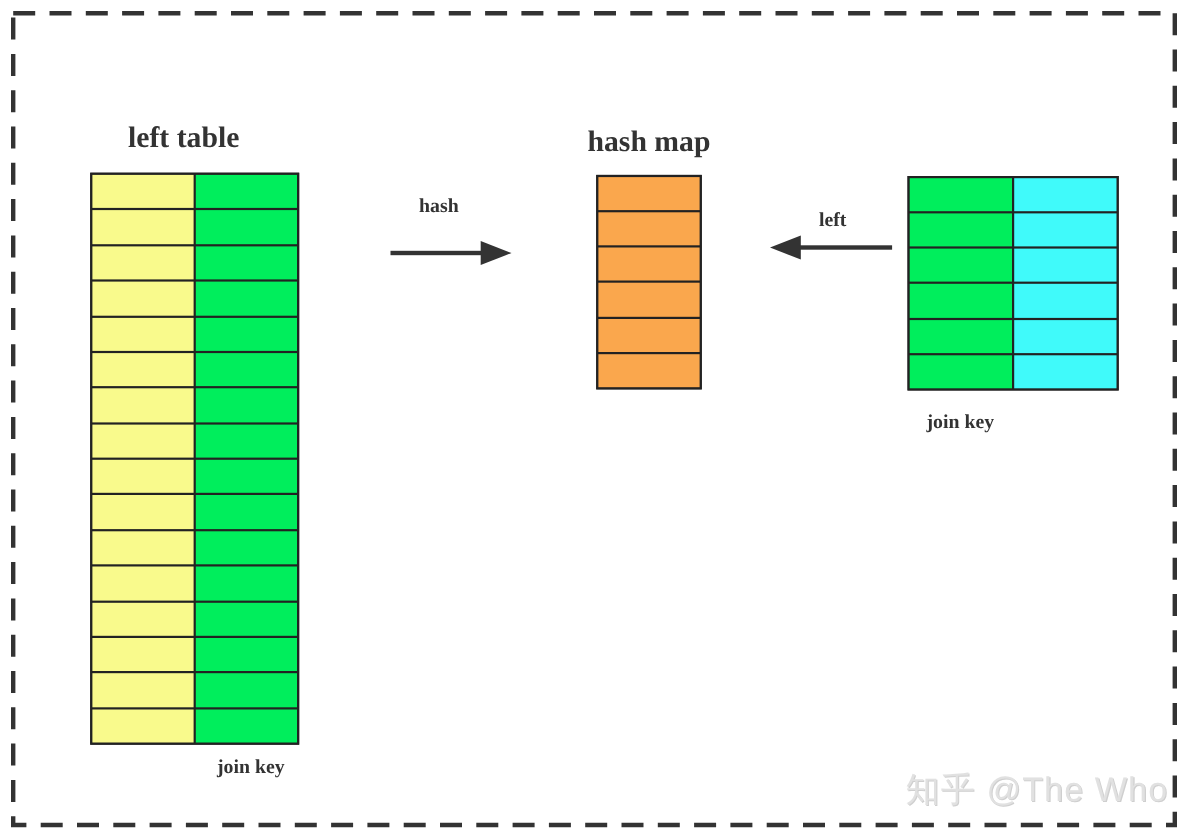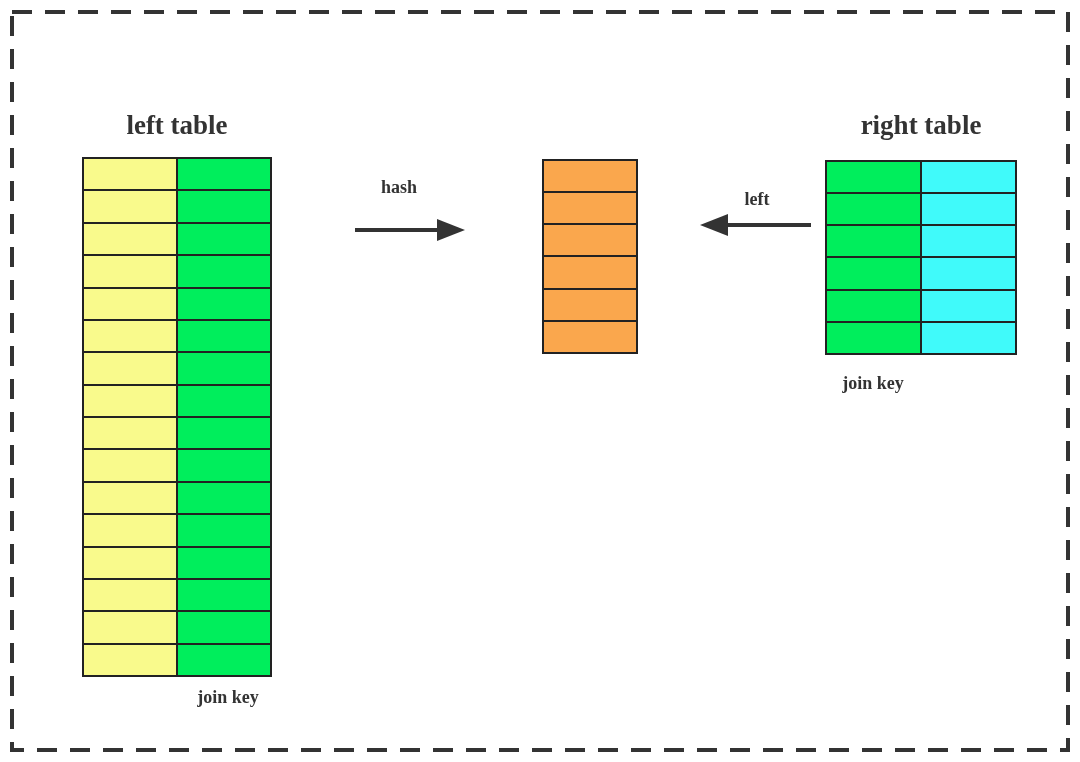--- a/index.html
+++ b/index.html
@@ -34,21 +34,21 @@
     border-bottom: 11px solid transparent;
   }
   .arrow-head-left {
     position: absolute; width: 0; height: 0;
     border-right: 28px solid #333;
     border-top: 11px solid transparent;
     border-bottom: 11px solid transparent;
   }
 
   
-  #left-table-title  { left: 82px;  top: 110px; width: 190px; }
+  #left-table-title  { left: 72px;  top: 110px; width: 190px; }
   #left-table        { left: 82px;  top: 157px; width: 190px; height: 520px; }
   #left-join-key     { left: 178px; top: 687px; width: 100px; }
 
   #hash-map-title    { left: 492px; top: 113px; width: 196px; }
   #hash-map          { left: 542px; top: 159px; width: 96px;  height: 195px; }
 
   #right-table-title { left: 825px; top: 110px; width: 192px; }
   #right-table       { left: 825px; top: 160px; width: 192px; height: 195px; }
   #right-join-key    { left: 823px; top: 373px; width: 100px; }
 
@@ -111,44 +111,45 @@
       <div class="cell" style="background: rgb(0, 238, 92);"></div>
       <div class="cell" style="background: rgb(249, 250, 140);"></div>
       <div class="cell" style="background: rgb(0, 238, 92);"></div>
     </div>
   <div class="small-label" id="left-join-key">join key</div>
 
   <div class="small-label" id="probe-label">hash</div>
   <div class="arrow-line" id="probe-line"></div>
   <div class="arrow-head-right" id="probe-head"></div>
 
+  <div class="diagram-title" id="hash-map-title">hash map</div>
   <div class="data-table" id="hash-map" data-table="diagram.hash_map" style="grid-template-columns: repeat(1, 1fr);">
       <div class="cell" style="background: rgb(250, 167, 77);"></div>
       <div class="cell" style="background: rgb(250, 167, 77);"></div>
       <div class="cell" style="background: rgb(250, 167, 77);"></div>
       <div class="cell" style="background: rgb(250, 167, 77);"></div>
       <div class="cell" style="background: rgb(250, 167, 77);"></div>
       <div class="cell" style="background: rgb(250, 167, 77);"></div>
     </div>
 
   <div class="small-label" id="build-label">left</div>
   <div class="arrow-line" id="build-line"></div>
   <div class="arrow-head-left" id="build-head"></div>
 
-  <div class="diagram-title" id="right-table-title">right table</div>
   <div class="data-table" id="right-table" data-table="diagram.right_table" style="grid-template-columns: repeat(2, 1fr);">
       <div class="cell" style="background: rgb(0, 238, 92);"></div>
       <div class="cell" style="background: rgb(64, 250, 250);"></div>
       <div class="cell" style="background: rgb(0, 238, 92);"></div>
       <div class="cell" style="background: rgb(64, 250, 250);"></div>
       <div class="cell" style="background: rgb(0, 238, 92);"></div>
       <div class="cell" style="background: rgb(64, 250, 250);"></div>
       <div class="cell" style="background: rgb(0, 238, 92);"></div>
       <div class="cell" style="background: rgb(64, 250, 250);"></div>
       <div class="cell" style="background: rgb(0, 238, 92);"></div>
       <div class="cell" style="background: rgb(64, 250, 250);"></div>
       <div class="cell" style="background: rgb(0, 238, 92);"></div>
       <div class="cell" style="background: rgb(64, 250, 250);"></div>
     </div>
   <div class="small-label" id="right-join-key">join key</div>
 
+  <div class="watermark">知乎 @The Who</div>
 
 </div>
 
 </body></html>

